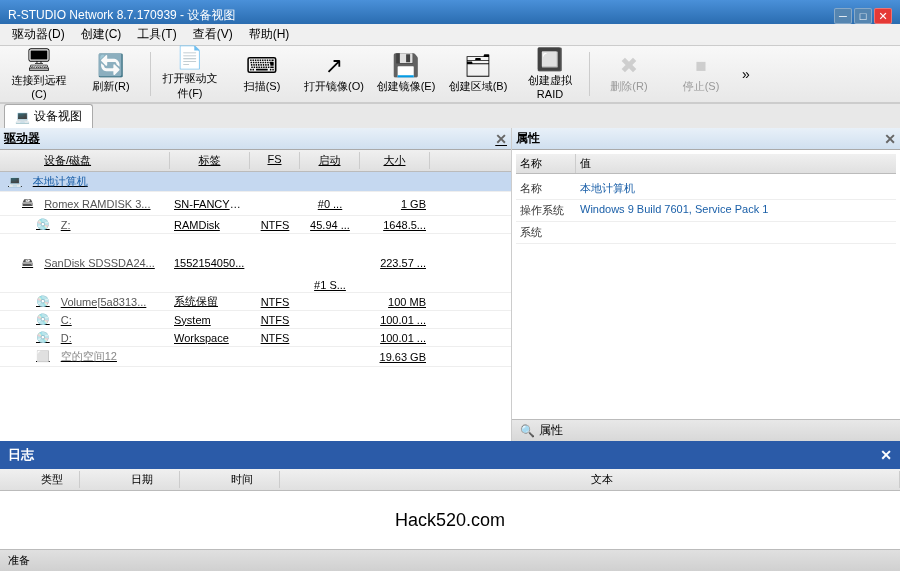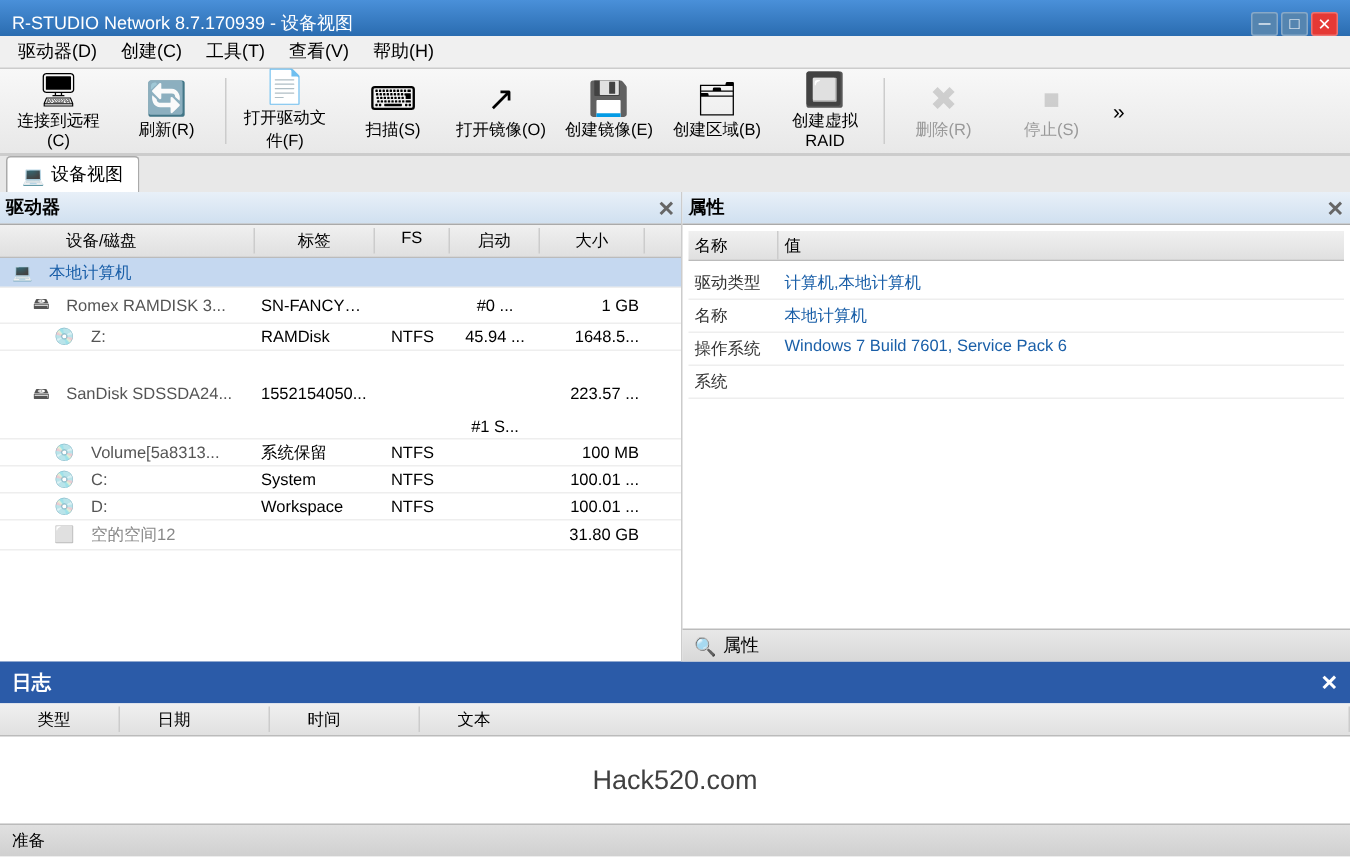--- a/index.html
+++ b/index.html
@@ -98,24 +98,25 @@
 
     
     #main-area {
       display: flex;
       height: calc(571px - 24px - 22px - 58px - 24px - 28px - 22px - 22px);
       background: white;
     }
 
     
     #drive-panel {
-      width: 455px;
+      width: 512px;
       border-right: 1px solid #ccc;
       display: flex;
       flex-direction: column;
+      text-decoration: underline;
     }
     #drive-panel-header {
       background: linear-gradient(to bottom, #e8f0f8, #d0e0f0);
       border-bottom: 1px solid #aaa;
       padding: 2px 4px;
       display: flex;
       align-items: center;
       justify-content: space-between;
       font-size: 12px;
       font-weight: bold;
@@ -216,31 +217,32 @@
       grid-template-columns: 80px 100px 100px 1fr;
       background: linear-gradient(to bottom, #f0f0f0, #e0e0e0);
       border-bottom: 1px solid #bbb;
       font-size: 11px;
       padding: 2px 0;
       height: 22px;
     }
     #log-col-header span {
       padding: 1px 0;
       border-right: 1px solid #ccc;
+      text-align: center;
       margin-left: 25px;
     }
     #log-body {
       flex: 1;
       display: flex;
       align-items: center;
       justify-content: center;
       color: #ccc;
       font-size: 14px;
     }
-    .watermark { color: #404040; font-size: 18px; }
+    .watermark { color: #000000; font-size: 18px; }
 
     
     #status-bar {
       background: linear-gradient(to bottom, #e0e0e0, #d0d0d0);
       height: 22px;
       display: flex;
       align-items: center;
       padding: 0 8px;
       border-top: 1px solid #bbb;
       font-size: 11px;
@@ -411,49 +413,45 @@
     <span style="padding:1px 4px; text-align:right;">100.01 ...</span>
   </div>
           <div class="drive-row">
     <span style="padding-left:32px; display:flex; align-items:center; gap:3px; color:#888; overflow:hidden; text-overflow:ellipsis; white-space:nowrap;">
       <span style="flex-shrink:0;">⬜</span>
       <span style="overflow:hidden; text-overflow:ellipsis; white-space:nowrap;">空的空间12</span>
     </span>
     <span style="padding:1px 4px; overflow:hidden; text-overflow:ellipsis; white-space:nowrap;"></span>
     <span style="padding:1px 4px; text-align:center;"></span>
     <span style="padding:1px 4px; text-align:center;"></span>
-    <span style="padding:1px 4px; text-align:right;">31.80 GB</span>
+    <span style="padding:1px 4px; text-align:right;">19.63 GB</span>
   </div>
         </div>
     </div>
   </div>
 
   <div id="props-panel">
     <div id="props-panel-header">
       <span>属性</span>
       <span class="close-x">✕</span>
     </div>
     <div id="props-table">
 
       <div id="prop-col-header" style="display:flex; border-bottom:1px solid #bbb; background:linear-gradient(to bottom,#f0f0f0,#e0e0e0); margin-bottom:4px;">
         <span style="width:60px; padding:2px 4px; font-size:11px; border-right:1px solid #ccc;">名称</span>
         <span style="padding:2px 4px; font-size:11px;">值</span>
       </div>
       <div id="prop-rows">
           <div class="prop-row">
-    <span class="prop-name">驱动类型</span>
-    <span class="prop-value">计算机,本地计算机</span>
-  </div>
-          <div class="prop-row">
     <span class="prop-name">名称</span>
     <span class="prop-value">本地计算机</span>
   </div>
           <div class="prop-row">
     <span class="prop-name">操作系统</span>
-    <span class="prop-value">Windows 7 Build 7601, Service Pack 6</span>
+    <span class="prop-value">Windows 9 Build 7601, Service Pack 1</span>
   </div>
           <div class="prop-row">
     <span class="prop-name">系统</span>
   </div>
         </div>
     </div>
     <div id="props-footer">
       <span>🔍</span>
       <span>属性</span>
     </div>

